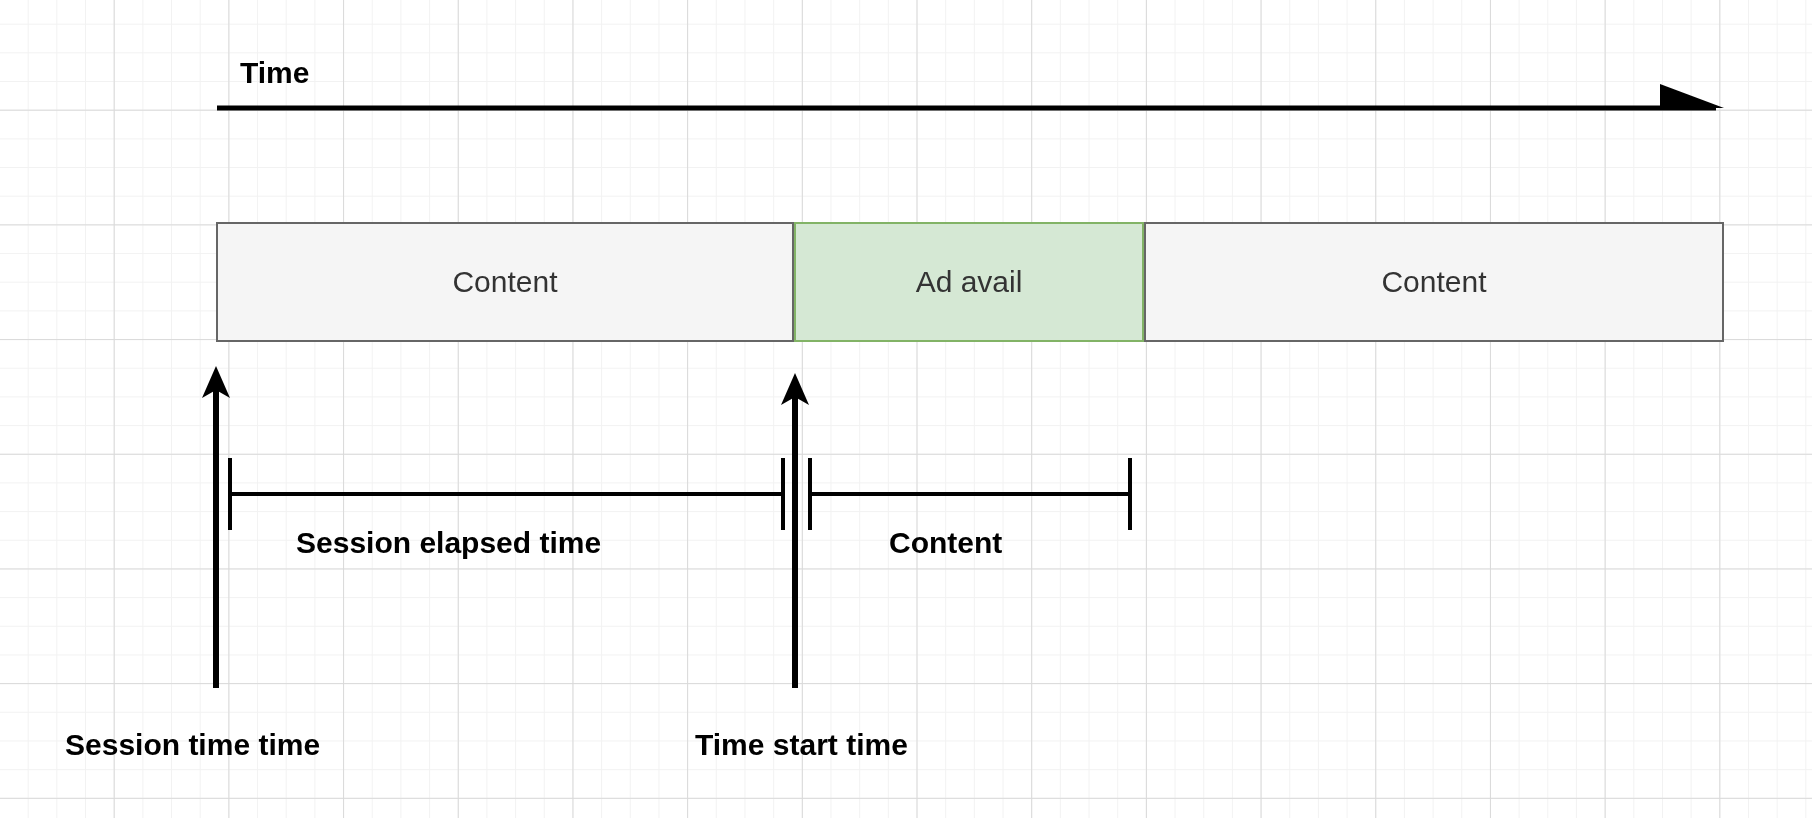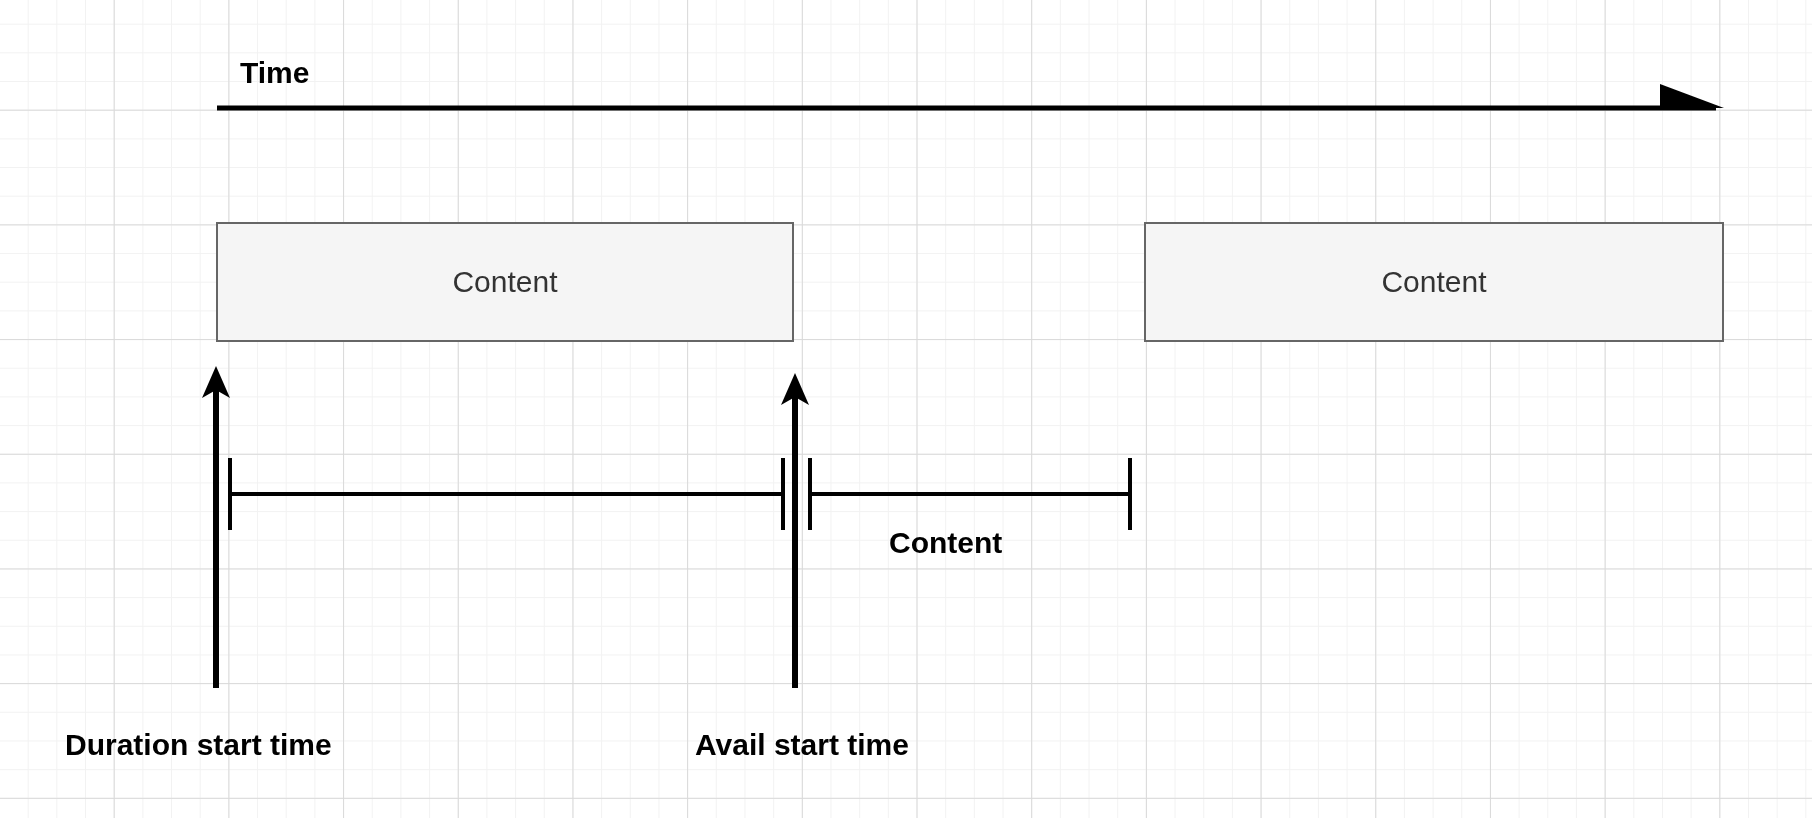--- a/index.html
+++ b/index.html
@@ -102,25 +102,29 @@
       <line x1="1130" y1="458" x2="1130" y2="530" stroke="#000000" stroke-width="4"></line>
     </g>
   </svg>
 
   <div class="lbl" style="left:240px; top:58px; font-size:30px;">Time</div>
 
   <div class="timeline-box content-box" style="left:216px; top:222px; width:578px; height:120px;">
     <span class="box-lbl" style="position:static; font-size:30px;">Content</span>
   </div>
 
+  <div class="timeline-box avail-box" style="left:794px; top:222px; width:350px; height:120px;">
+    <span class="box-lbl" style="position:static; font-size:30px;">Ad avail</span>
+  </div>
 
   <div class="timeline-box content-box" style="left:1144px; top:222px; width:580px; height:120px;">
     <span class="box-lbl" style="position:static; font-size:30px;">Content</span>
   </div>
 
+  <div class="lbl" style="left:296px; top:528px; font-size:30px;">Session elapsed time</div>
 
   <div class="lbl" style="left:889px; top:528px; font-size:30px;">Content</div>
 
-  <div class="lbl" style="left:65px; top:730px; font-size:30px;">Duration start time</div>
+  <div class="lbl" style="left:65px; top:730px; font-size:30px;">Session time time</div>
 
-  <div class="lbl" style="left:695px; top:730px; font-size:30px;">Avail start time</div>
+  <div class="lbl" style="left:695px; top:730px; font-size:30px;">Time start time</div>
 
 </div>
 
 </body></html>

